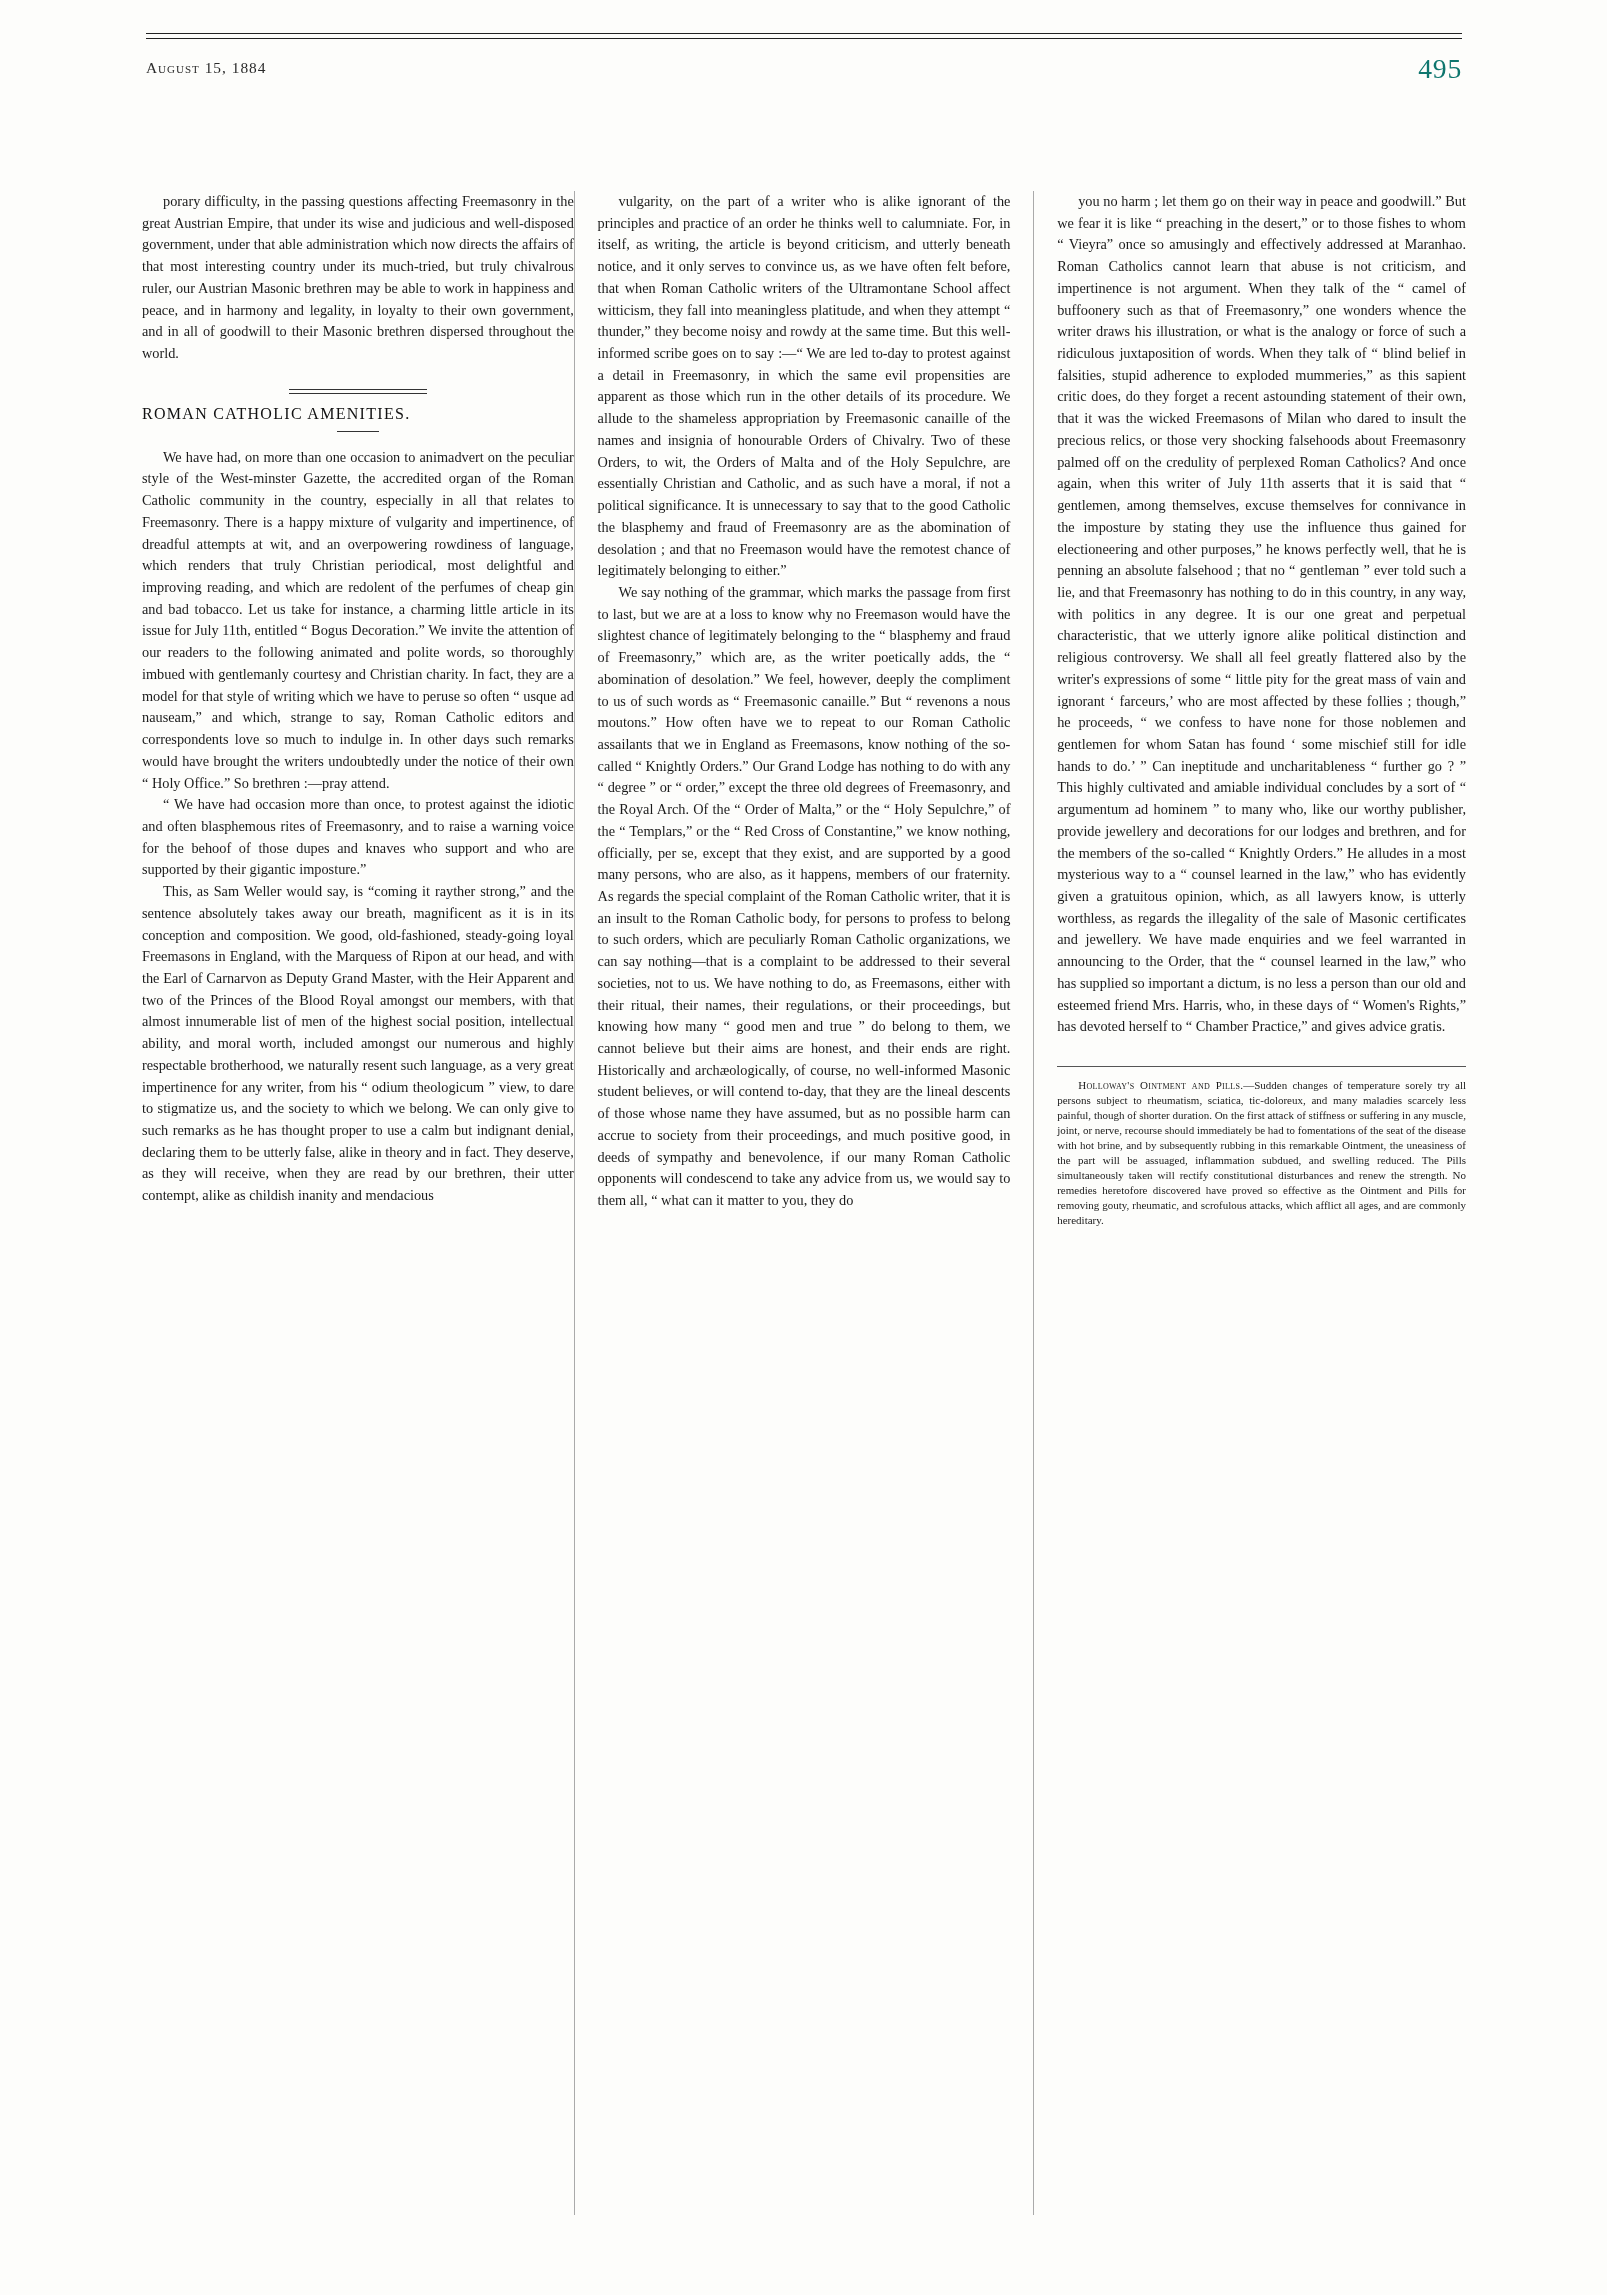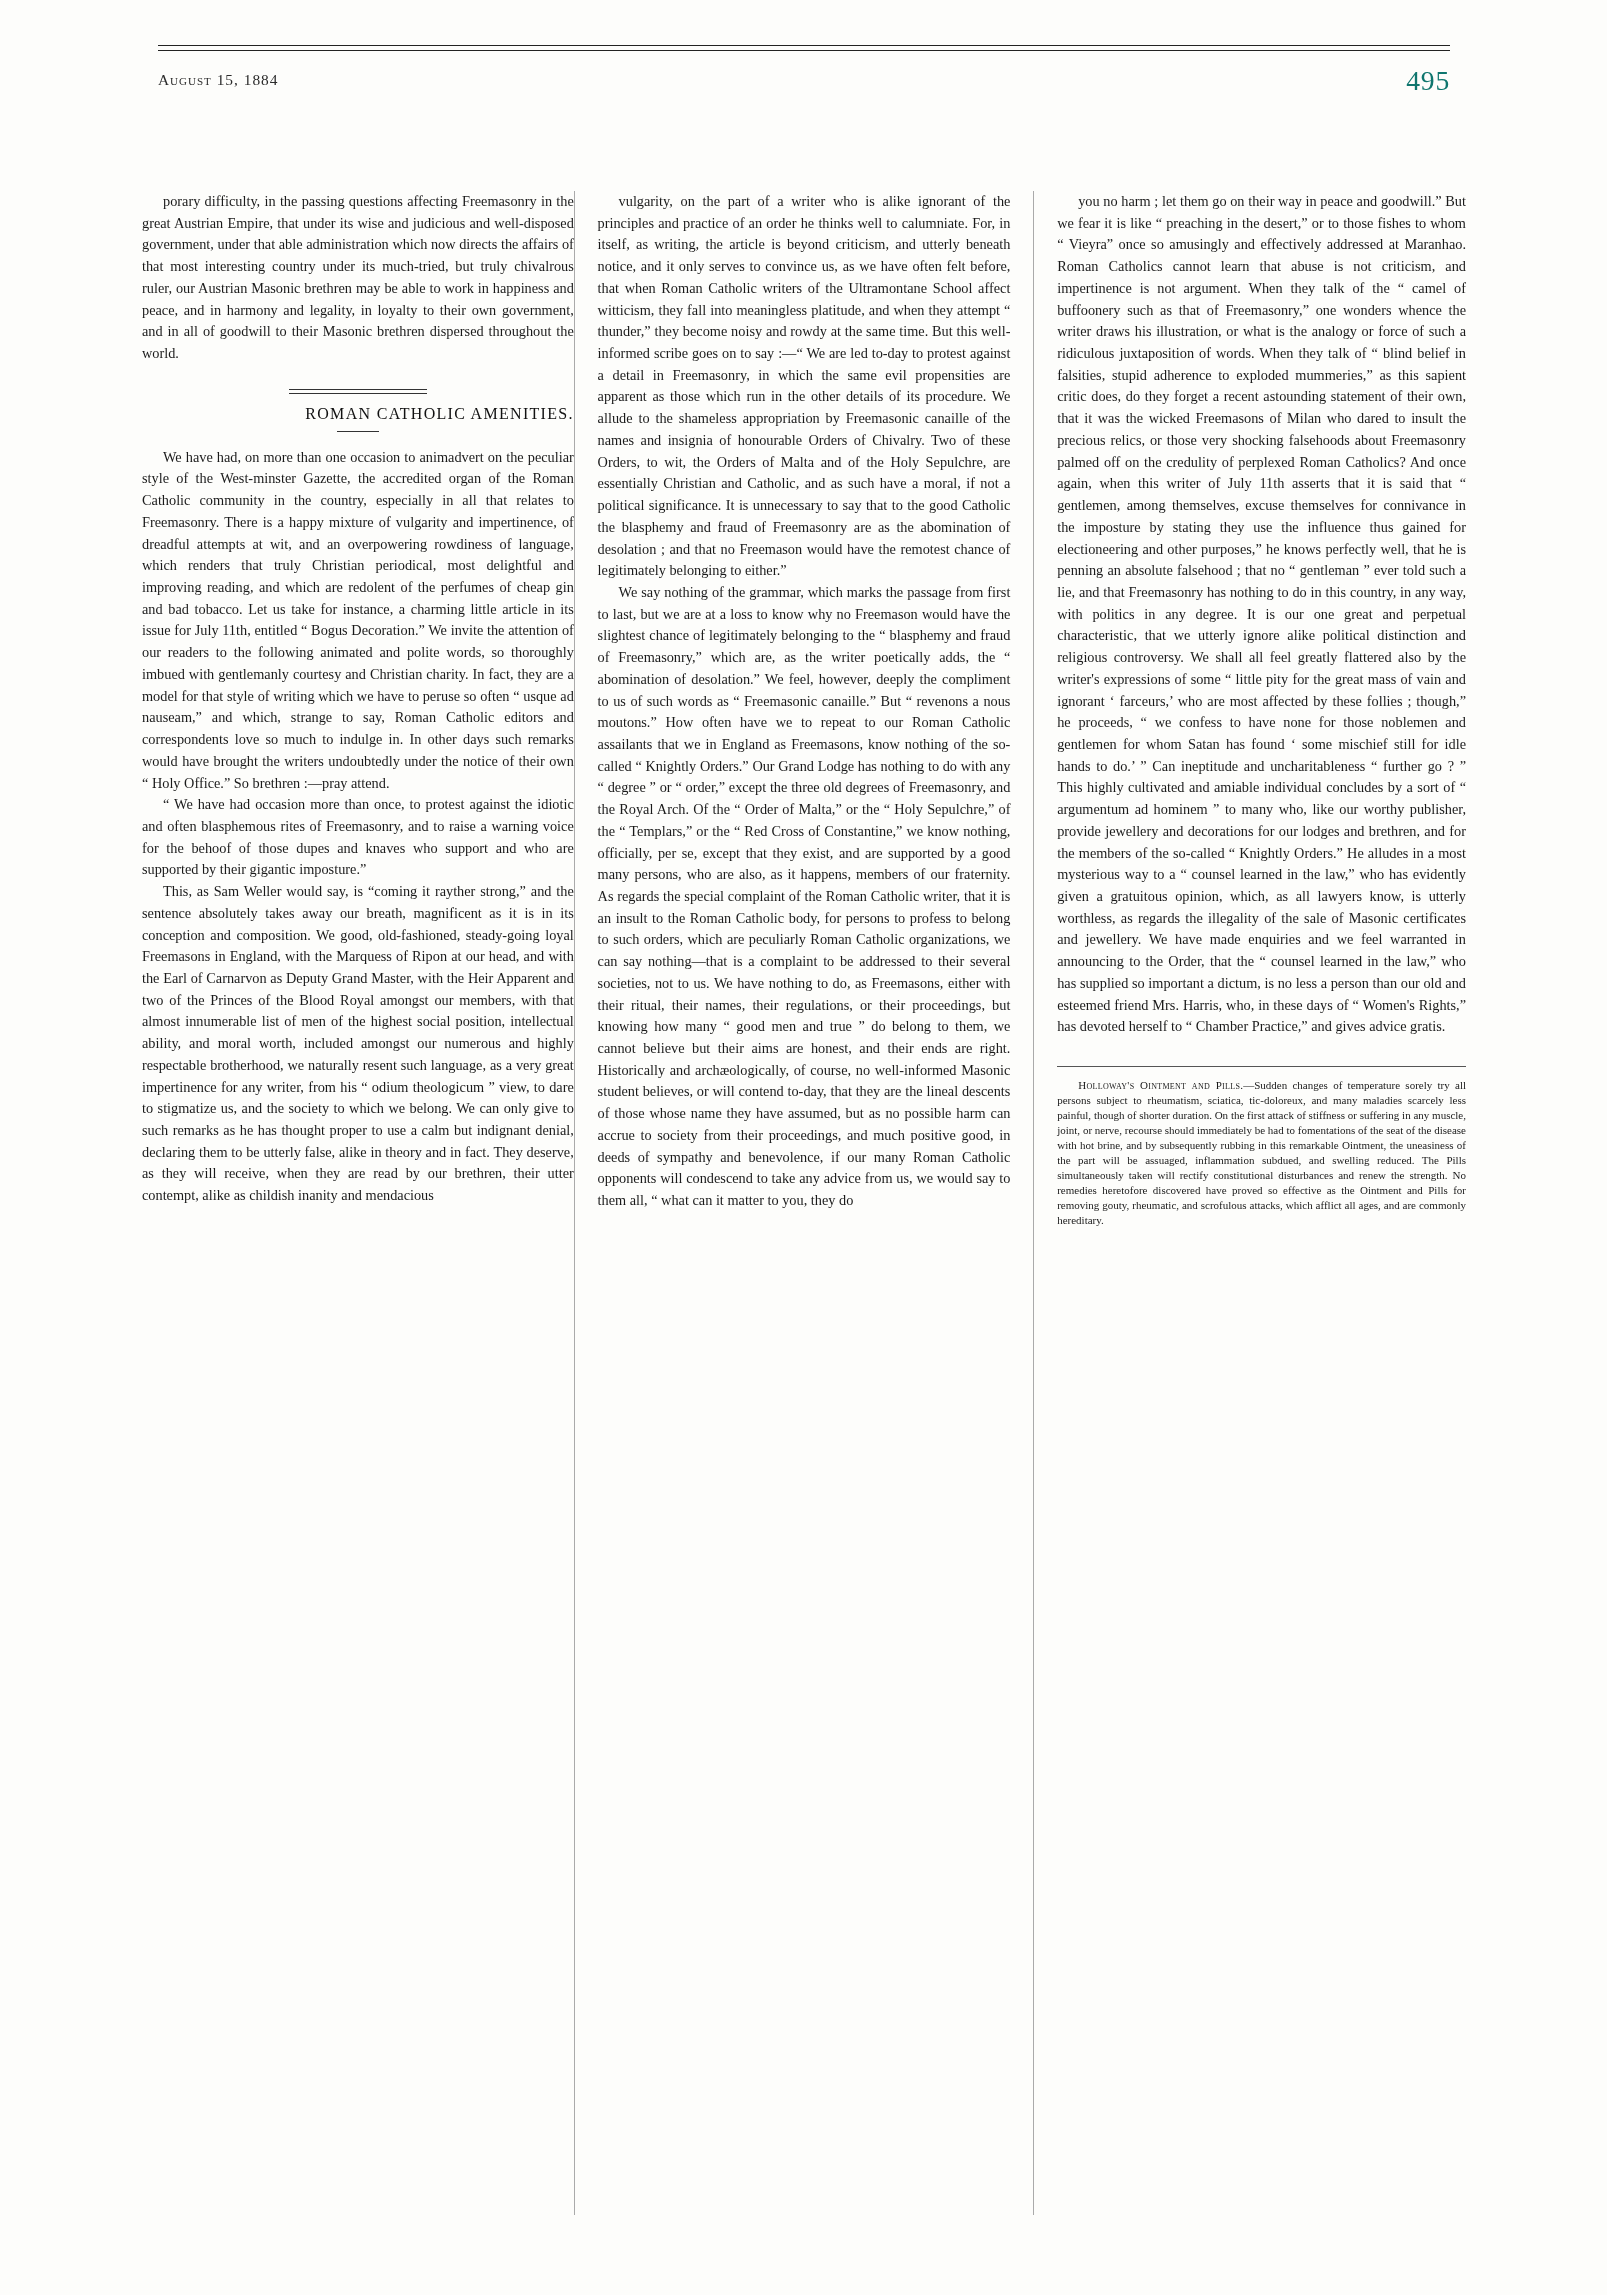--- a/index.html
+++ b/index.html
@@ -12,21 +12,21 @@
     height: 2295px;
     font-family: "Liberation Serif", serif;
     color: #1a1a1a;
     position: relative;
   }
   .page {
     position: relative;
     width: 1608px;
     height: 2295px;
     box-sizing: border-box;
-    padding: 16px;
+    padding: 4px;
     background: #fdfdfb;
   }
   
   .masthead {
     position: relative;
     height: 97px;
     margin: 0 142px 0 142px;
     padding-top: 45px;
     box-sizing: border-box;
   }
@@ -105,21 +105,21 @@
     text-indent: 21px;
   }
   .section-sep {
     width: 138px;
     margin: 24px auto 6.5px auto;
     border-top: 1.6px solid #333;
     border-bottom: 0.8px solid #333;
     height: 3.2px;
   }
   .section-head {
-    text-align: right;
+    text-align: left;
     font-size: 16px;
     letter-spacing: 1.3px;
     margin: 8px 0 3.2px 0;
     color: #111;
   }
   .small-rule {
     width: 42px;
     margin: 4.9px auto 14.6px auto;
     border-top: 1.2px solid #333;
   }

